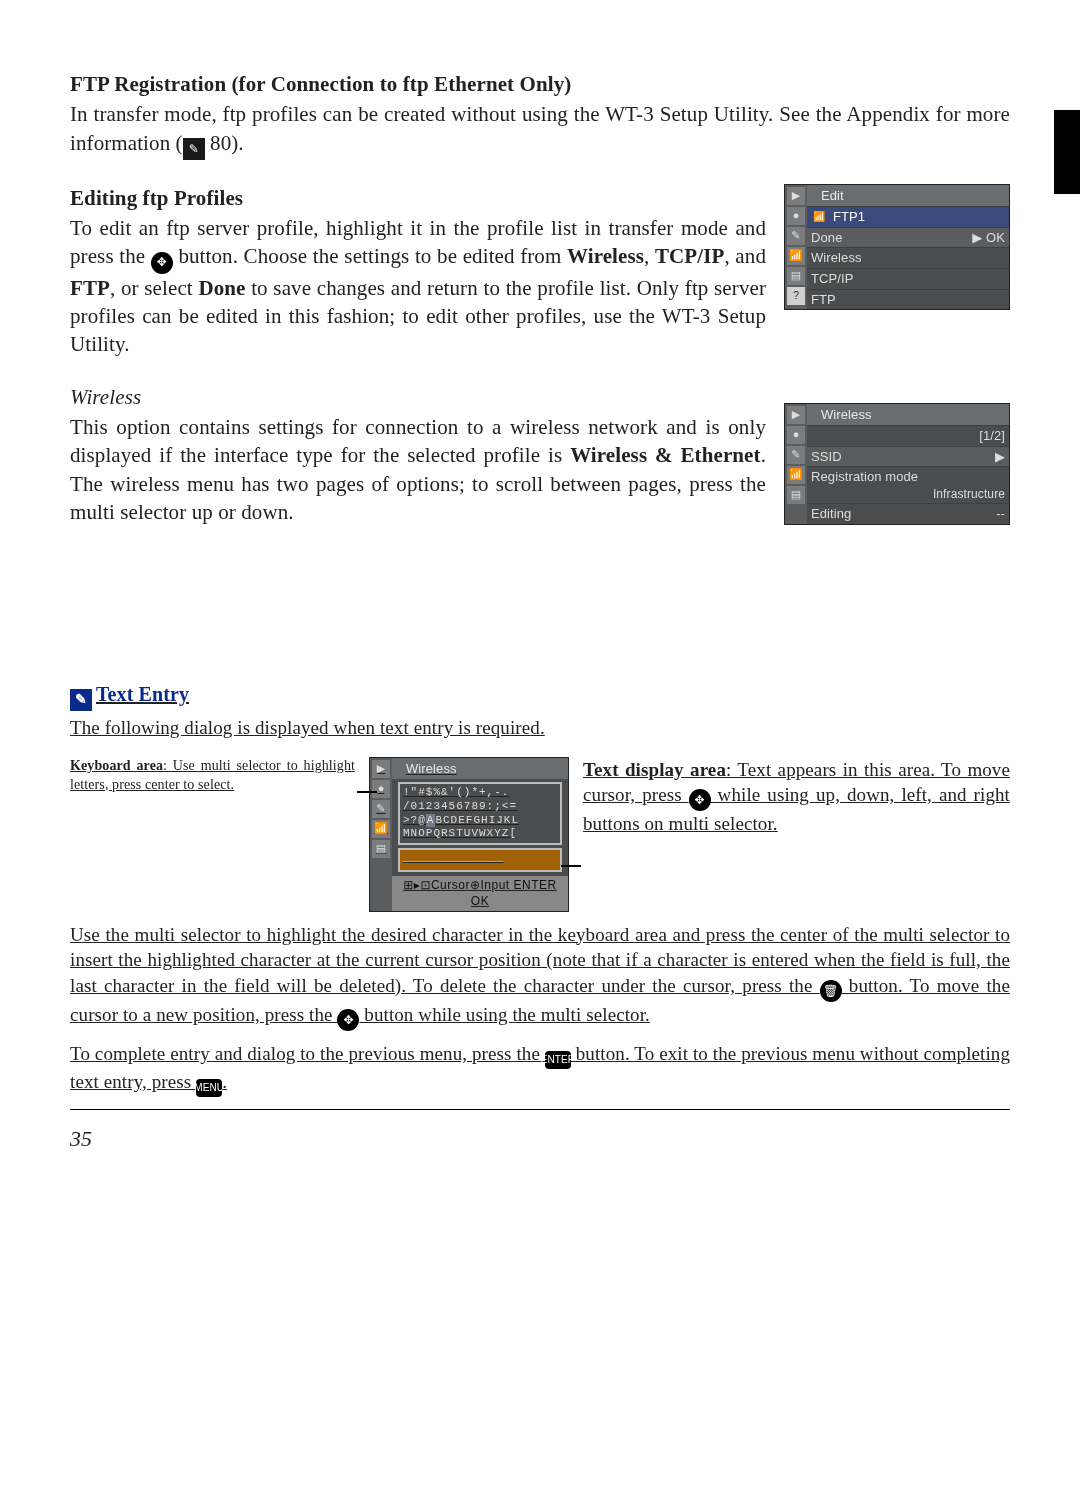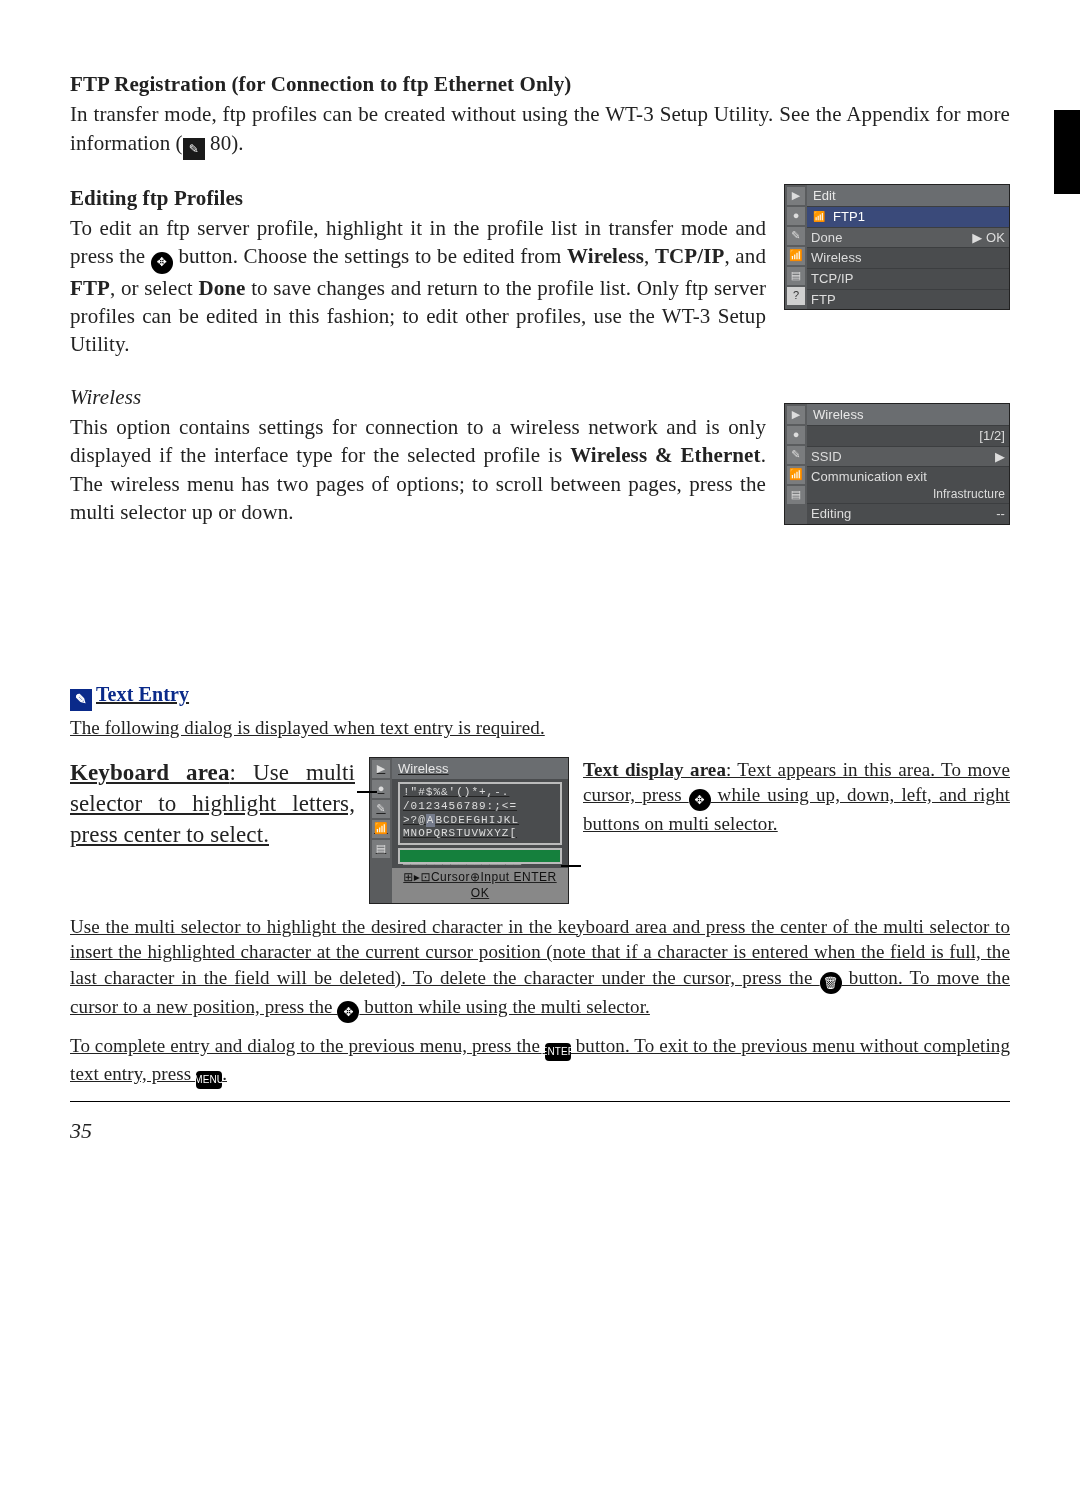--- a/index.html
+++ b/index.html
@@ -70,21 +70,21 @@
   .lcd {
     width: 226px;
     background: #4a4c4e;
     color: #ddd;
     font-family: Arial, Helvetica, sans-serif;
     font-size: 13px;
     border: 1px solid #222;
   }
   .lcd-title {
     background: #6a6d70;
-    padding: 2px 6px;
+    padding: 2px 14px;
     font-size: 13px;
     color: #e8e8e8;
   }
   .lcd-row {
     display: flex;
     align-items: center;
     padding: 1px 4px;
     border-top: 1px solid #3c3e40;
   }
   .lcd-row.blue { background: #3a4a7a; color: #fff; }
@@ -123,25 +123,25 @@
     font-size: 11px;
     letter-spacing: 1px;
     color: #ddd;
     line-height: 1.25;
     background: #4a4c4e;
   }
   .wireless-lcd .input-box {
     border: 2px solid #bbb;
     margin: 2px 6px 4px;
     padding: 1px 3px;
-    height: 16px;
+    height: 24px;
     font-family: 'Courier New', monospace;
-    font-size: 13px;
+    font-size: 11px;
     color: #ddd;
-    background: #15803d;
+    background: #a16207;
   }
   .wireless-lcd .footer {
     background: #888;
     color: #111;
     font-size: 12px;
     padding: 1px 4px;
     letter-spacing: 0.5px;
     text-align: center;
   }
   
@@ -167,21 +167,21 @@
     margin-right: 4px;
     font-size: 14px;
     vertical-align: -3px;
   }
   .text-entry-row {
     display: flex;
     align-items: flex-start;
     gap: 14px;
     margin: 16px 0 10px;
   }
-  .te-left { flex: 0 0 285px; font-size: 23px; text-align: justify; }
+  .te-left { flex: 0 0 285px; font-size: 14px; text-align: justify; }
   .te-right { flex: 1; font-size: 19px; text-align: justify; }
   .te-center { flex: 0 0 200px; position: relative; }
   .arrow-line-l {
     position: absolute;
     top: 34px;
     left: -12px;
     width: 20px;
     height: 2px;
     background: #000;
   }
@@ -276,21 +276,21 @@
         <div class="lcd-main">
           <div class="lcd-title">Wireless</div>
           <div class="lcd-row" style="justify-content:flex-end;background:#4a4c4e">
               <span>[1/2]</span>
             </div>
           <div class="lcd-row grey">
             <span>SSID</span>
             <span class="right">▶</span>
           </div>
           <div class="lcd-row" style="flex-direction:column;align-items:stretch">
-            <span>Communication exit</span>
+            <span>Registration mode</span>
             <span style="text-align:right;font-size:12px">Infrastructure</span>
           </div>
           <div class="lcd-row">
             <span>Editing</span>
             <span class="right">--</span>
           </div>
         </div>
       </div>
     </div>
   </div>

